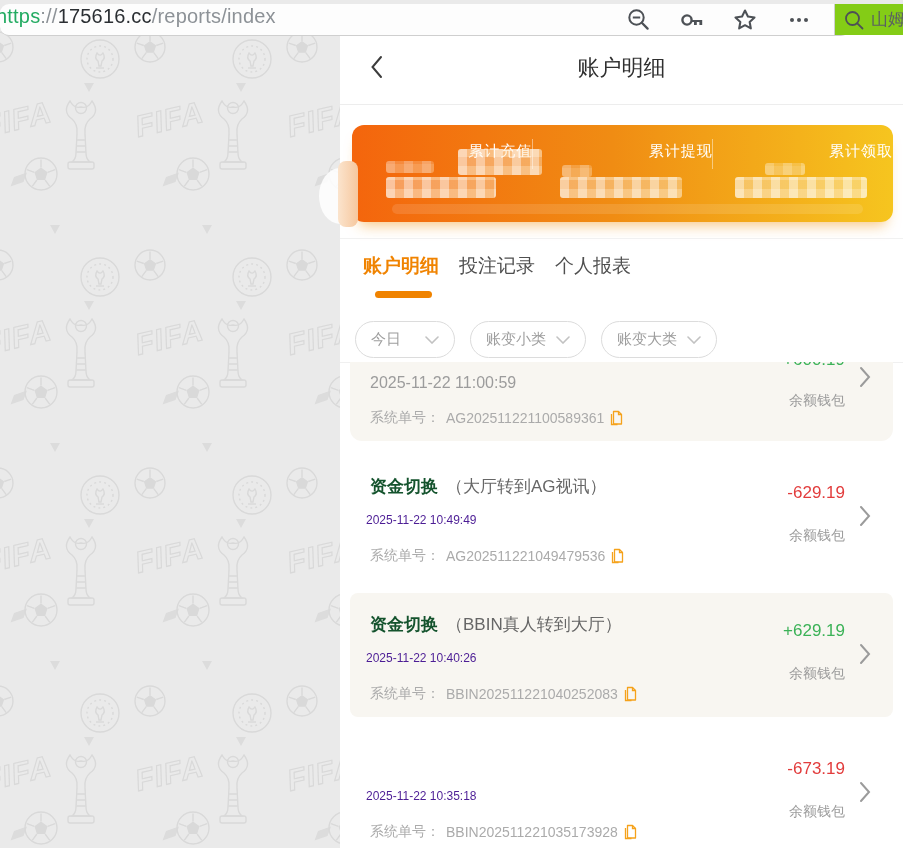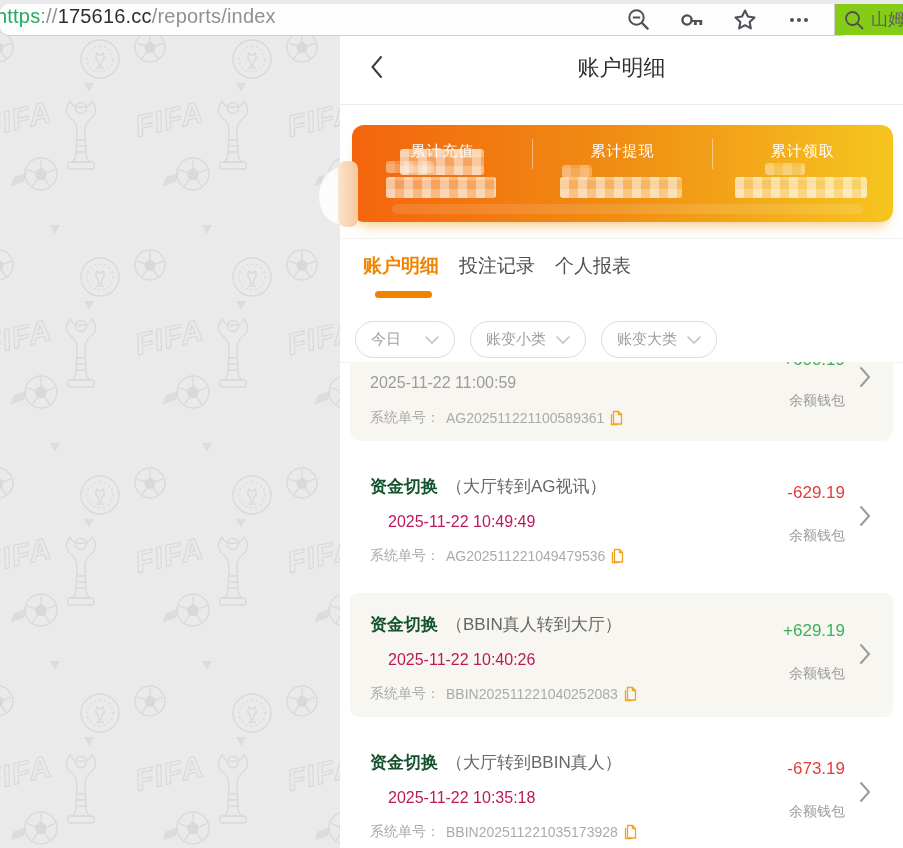--- a/index.html
+++ b/index.html
@@ -29,21 +29,21 @@
   
   .panel{position:absolute;left:340px;top:31px;width:563px;height:817px;background:#ffffff;z-index:3;}
   .hdr{position:absolute;top:0;left:0;right:0;height:73px;border-bottom:1px solid #ededed;background:#fff;}
   .hdr .back{position:absolute;left:30px;top:24px;cursor:pointer;}
   .hdr .title{position:absolute;left:0;right:0;top:22px;text-align:center;font-size:22px;
     color:#2f2f2f;font-weight:500;}
   
   .card{position:absolute;left:12px;top:94px;width:541px;height:97px;border-radius:12px;
     background:linear-gradient(90deg,#f4650d 0%,#f08c13 48%,#f6c51f 100%);
     box-shadow:0 10px 14px -7px rgba(240,150,25,.55);display:flex;}
-  .card .col{flex:1;position:relative;text-align:center;}
+  .card .col{flex:1;position:relative;text-align:right;}
   .card .vsep{position:absolute;top:14px;width:1px;height:30px;background:rgba(255,255,255,.45);}
   .card .lblwrap{position:relative;display:inline-block;margin-top:17px;}
   .card .lbl{font-size:15px;color:#ffffff;font-weight:500;letter-spacing:1px;}
   .mosaic{background-image:
       repeating-linear-gradient(90deg,rgba(255,255,255,.50) 0 9px,rgba(255,236,205,.22) 9px 18px),
       repeating-linear-gradient(0deg,rgba(255,244,222,.45) 0 9px,rgba(255,255,255,.20) 9px 18px);
     border-radius:3px;}
   .lbl-censor{position:absolute;left:-10px;right:-10px;top:7px;height:26px;}
   .val-censor{position:absolute;top:52px;height:21px;}
   .mini-censor{position:absolute;height:12px;opacity:.6;}
@@ -67,21 +67,21 @@
   .filters-div{position:absolute;left:0;right:0;top:331px;border-top:1px solid #f0f0f0;}
   
   .list{position:absolute;left:0;right:0;top:331px;bottom:0;overflow:hidden;padding:0 10px;}
   .txn-card-partial{position:relative;height:79px;background:#f8f6f1;border-radius:0 0 12px 12px;
     margin-bottom:14px;cursor:pointer;}
   .txn-item{position:relative;height:124px;margin-bottom:14px;cursor:pointer;}
   .txn-item.cream{background:#f8f6f1;border-radius:8px;}
   .txn-title{position:absolute;left:20px;top:20px;white-space:nowrap;}
   .t-main{font-size:17px;font-weight:700;color:#14532d;}
   .t-sub{font-size:17px;color:#666666;margin-left:8px;}
-  .txn-date{position:absolute;left:38px;top:58px;font-size:16px;color:#be185d;}
+  .txn-date{position:absolute;left:16px;top:58px;font-size:12px;color:#4c1d95;}
   .txn-order{position:absolute;left:20px;top:92px;font-size:14px;color:#ababab;display:flex;
     align-items:center;gap:6px;white-space:nowrap;}
   .txn-amt{position:absolute;right:48px;top:28px;font-size:17px;}
   .txn-amt.neg{color:#e23c3c;} .txn-amt.pos{color:#3bb257;text-align:right;}
   .txn-wallet{position:absolute;right:48px;top:72px;font-size:14px;color:#9c9c9c;}
   .chev{position:absolute;right:22px;top:50px;}
   
   .p-amt{position:absolute;right:48px;top:-12px;font-size:17px;color:#3bb257;}
   .p-chev{position:absolute;right:22px;top:4px;}
   .p-wallet{position:absolute;right:48px;top:30px;font-size:14px;color:#9c9c9c;}
@@ -300,23 +300,20 @@
         </svg>
       </div>
       <div class="txn-amt pos">+629.19</div>
       <div class="txn-wallet">余额钱包</div>
       <svg class="chev" width="12" height="22" viewBox="0 0 12 22">
         <path d="M2 2 L10 11 L2 20" fill="none" stroke="#9b9b9b" stroke-width="2" stroke-linecap="round"></path>
       </svg>
     </div>
 
     <div class="txn-item">
-      <div class="txn-title">
-        <span class="t-main">资金切换</span><span class="t-sub">（大厅转到BBIN真人）</span>
-      </div>
       <div class="txn-date">2025-11-22 10:35:18</div>
       <div class="txn-order">
         <span>系统单号：</span>
           <span>BBIN202511221035173928</span>
         <svg width="13" height="16" viewBox="0 0 13 16">
           <path d="M3.5 1.5 h5 l3 3 v9.5 h-8 Z" fill="none" stroke="#f5a21b" stroke-width="1.3" stroke-linejoin="round"></path>
           <path d="M8.5 1.5 v3 h3" fill="none" stroke="#f5a21b" stroke-width="1.3"></path>
           <path d="M1.5 4 v10.5 h6" fill="none" stroke="#f5a21b" stroke-width="1.3"></path>
         </svg>
       </div>

